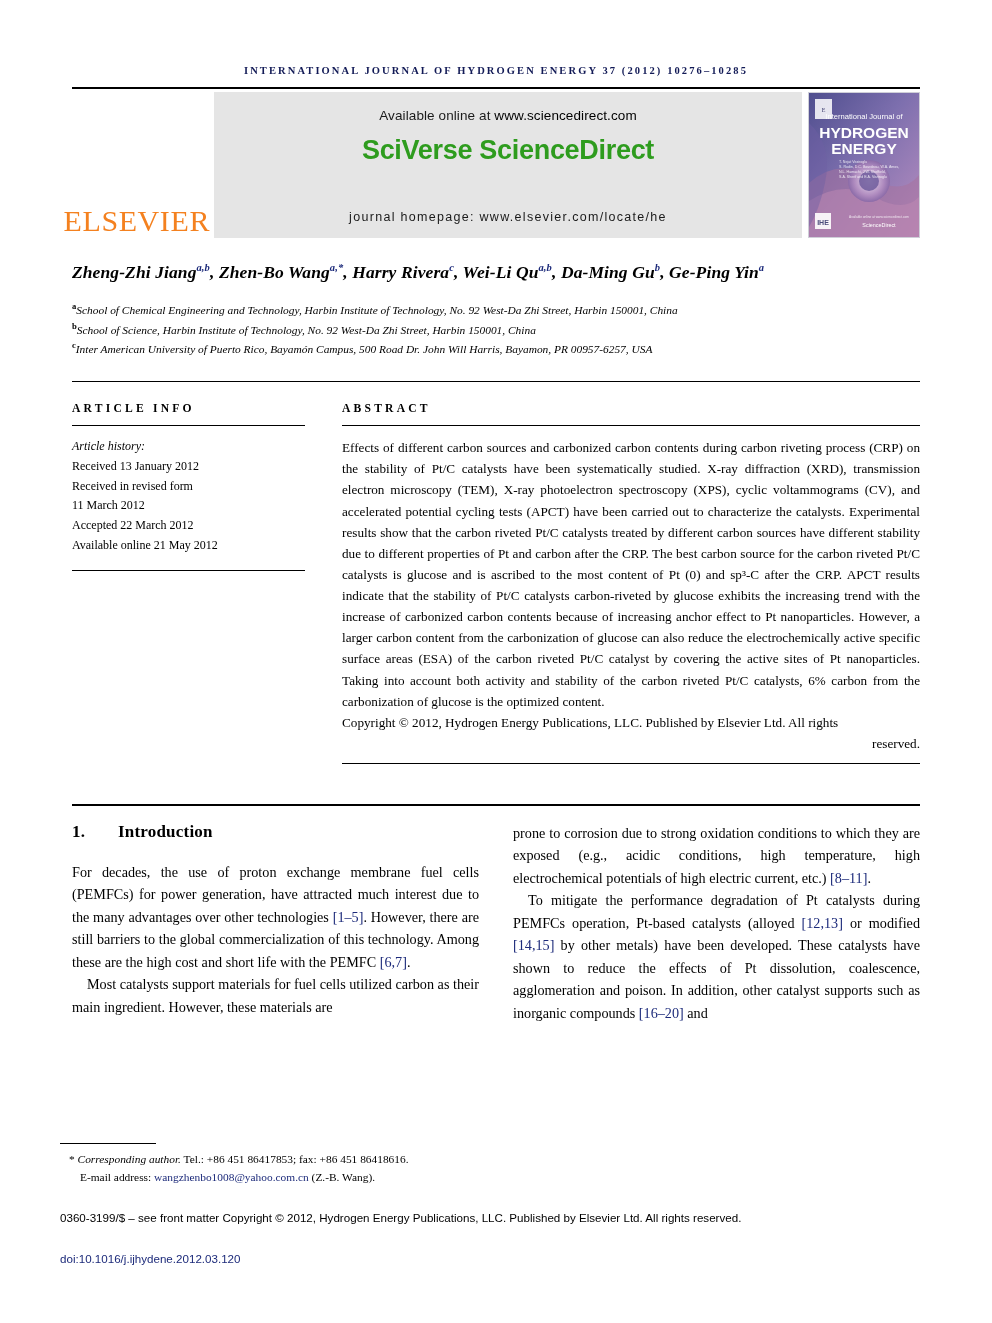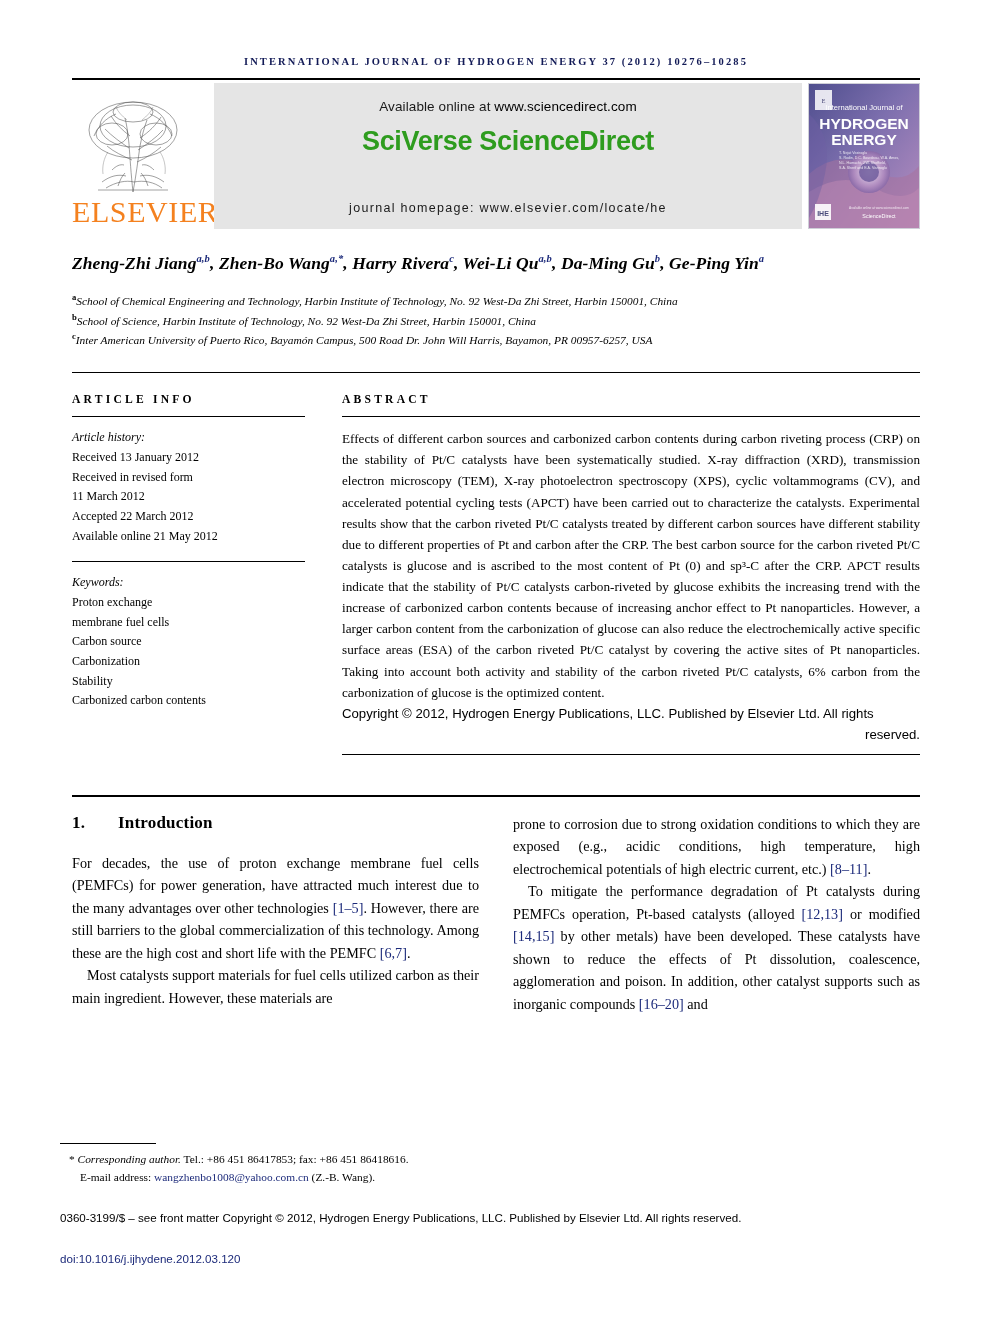--- a/index.html
+++ b/index.html
@@ -13,21 +13,21 @@
     font-family: "Liberation Serif", "DejaVu Serif", serif;
     color: #000000;
     position: relative;
     overflow: hidden;
   }
   .page {
     position: relative;
     width: 992px;
     height: 1323px;
     box-sizing: border-box;
-    padding: 6px 72px;
+    padding: 15px 72px;
   }
 
   
   .runhead {
     text-align: center;
     padding-top: 50px;
     font-family: "Liberation Serif", serif;
     font-size: 10.5px;
     font-weight: bold;
     letter-spacing: 2.1px;
@@ -45,23 +45,23 @@
   .masthead {
     display: flex;
     align-items: stretch;
     height: 146px;
     margin-top: 3px;
   }
   .elsevier-box {
     width: 138px;
     flex: 0 0 138px;
     display: flex;
-    flex-direction: column;
+    flex-direction: row;
     justify-content: flex-end;
-    align-items: flex-start;
+    align-items: flex-end;
     padding-bottom: 2px;
     box-sizing: border-box;
   }
   .tree-svg { display:block; }
   .elsevier-word {
     font-family: "Liberation Serif", serif;
     font-size: 30px;
     letter-spacing: 0.6px;
     color: #f4811f;
     line-height: 1;
@@ -173,21 +173,21 @@
   .kw-block { margin-top: 11px; }
 
   .abstract-body {
     margin-top: 11px;
     font-family: "Liberation Serif", serif;
     font-size: 13.2px;
     line-height: 1.60;
     text-align: justify;
   }
   .abstract-copy {
-    font-family: Liberation Sans, sans-serif;
+    font-family: Liberation Serif, serif;
     font-size: 13.2px;
     line-height: 1.60;
     text-align: justify;
   }
   .abstract-copy .lastline { display:block; text-align: right; }
   .rule-abs-end { border-top: 1.3px solid #000; margin-top: 9px; }
 
   
   .body-rule { border-top: 2.2px solid #000; margin-top: 40px; }
   .body-cols {
@@ -357,29 +357,20 @@
       <div class="rule-thin"></div>
       <div class="info-block">
         <div class="ital">Article history:</div>
         <div>Received 13 January 2012</div>
         <div>Received in revised form</div>
         <div>11 March 2012</div>
         <div>Accepted 22 March 2012</div>
         <div>Available online 21 May 2012</div>
       </div>
       <div class="kw-rule"></div>
-      <div class="info-block kw-block">
-        <div class="ital">Keywords:</div>
-        <div>Proton exchange</div>
-        <div>membrane fuel cells</div>
-        <div>Carbon source</div>
-        <div>Carbonization</div>
-        <div>Stability</div>
-        <div>Carbonized carbon contents</div>
-      </div>
     </div>
 
     <div class="col-gap"></div>
 
     <div class="col-abs">
       <div class="sec-label">Abstract</div>
       <div class="rule-thin"></div>
       <div class="abstract-body">Effects of different carbon sources and carbonized carbon contents during carbon riveting process (CRP) on the stability of Pt/C catalysts have been systematically studied. X-ray diffraction (XRD), transmission electron microscopy (TEM), X-ray photoelectron spectroscopy (XPS), cyclic voltammograms (CV), and accelerated potential cycling tests (APCT) have been carried out to characterize the catalysts. Experimental results show that the carbon riveted Pt/C catalysts treated by different carbon sources have different stability due to different properties of Pt and carbon after the CRP. The best carbon source for the carbon riveted Pt/C catalysts is glucose and is ascribed to the most content of Pt (0) and sp³-C after the CRP. APCT results indicate that the stability of Pt/C catalysts carbon-riveted by glucose exhibits the increasing trend with the increase of carbonized carbon contents because of increasing anchor effect to Pt nanoparticles. However, a larger carbon content from the carbonization of glucose can also reduce the electrochemically active specific surface areas (ESA) of the carbon riveted Pt/C catalyst by covering the active sites of Pt nanoparticles. Taking into account both activity and stability of the carbon riveted Pt/C catalysts, 6% carbon from the carbonization of glucose is the optimized content.</div>
       <div class="abstract-copy">
         <span>Copyright © 2012, Hydrogen Energy Publications, LLC. Published by Elsevier Ltd. All rights</span>

